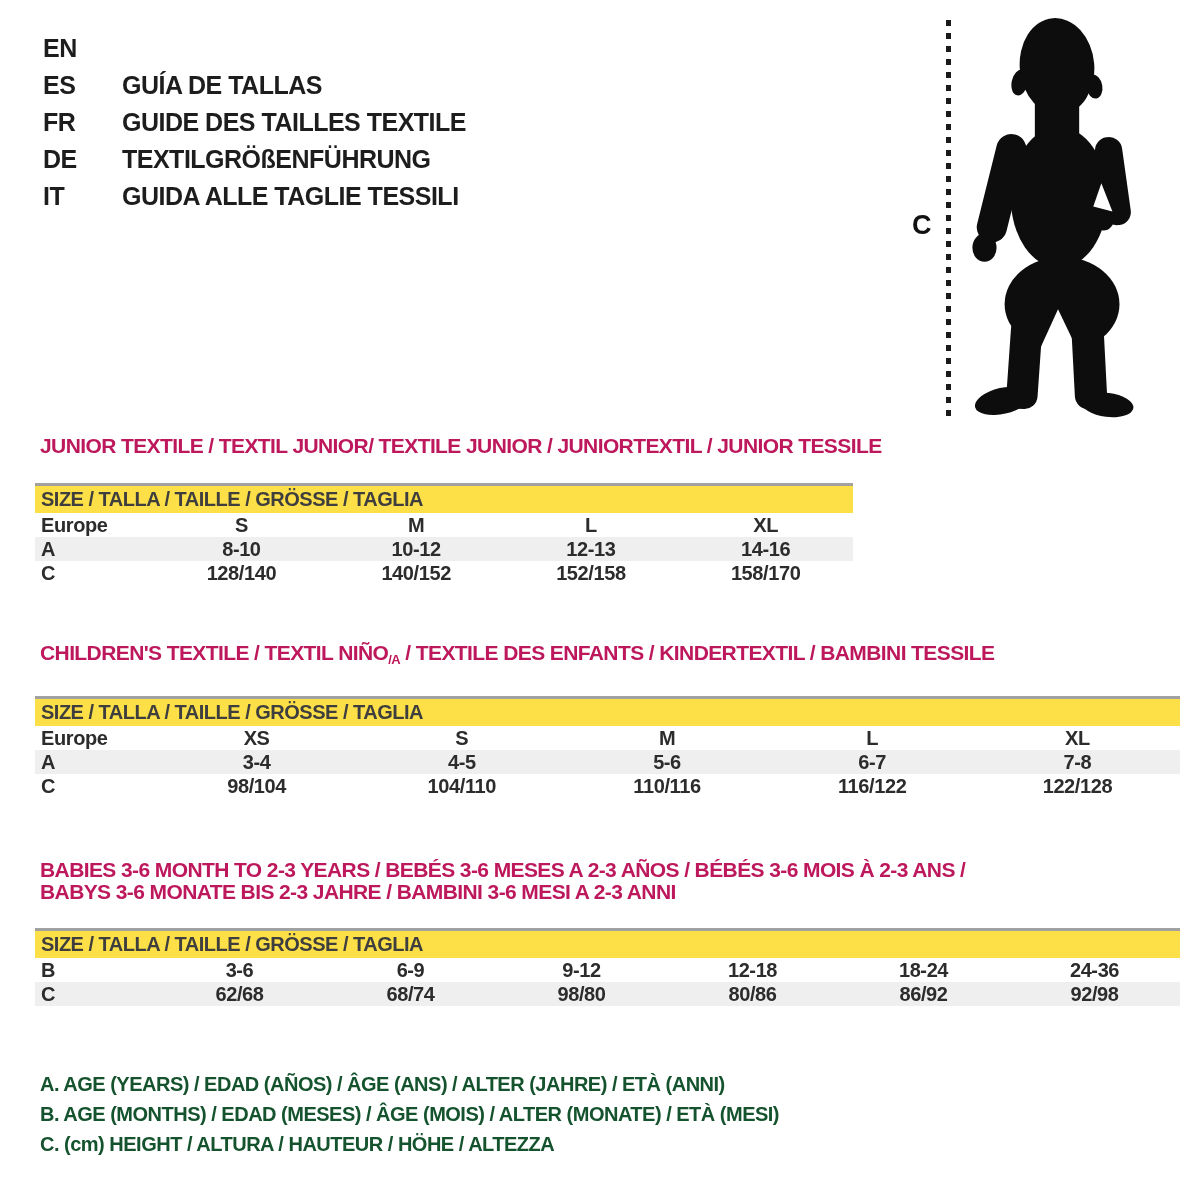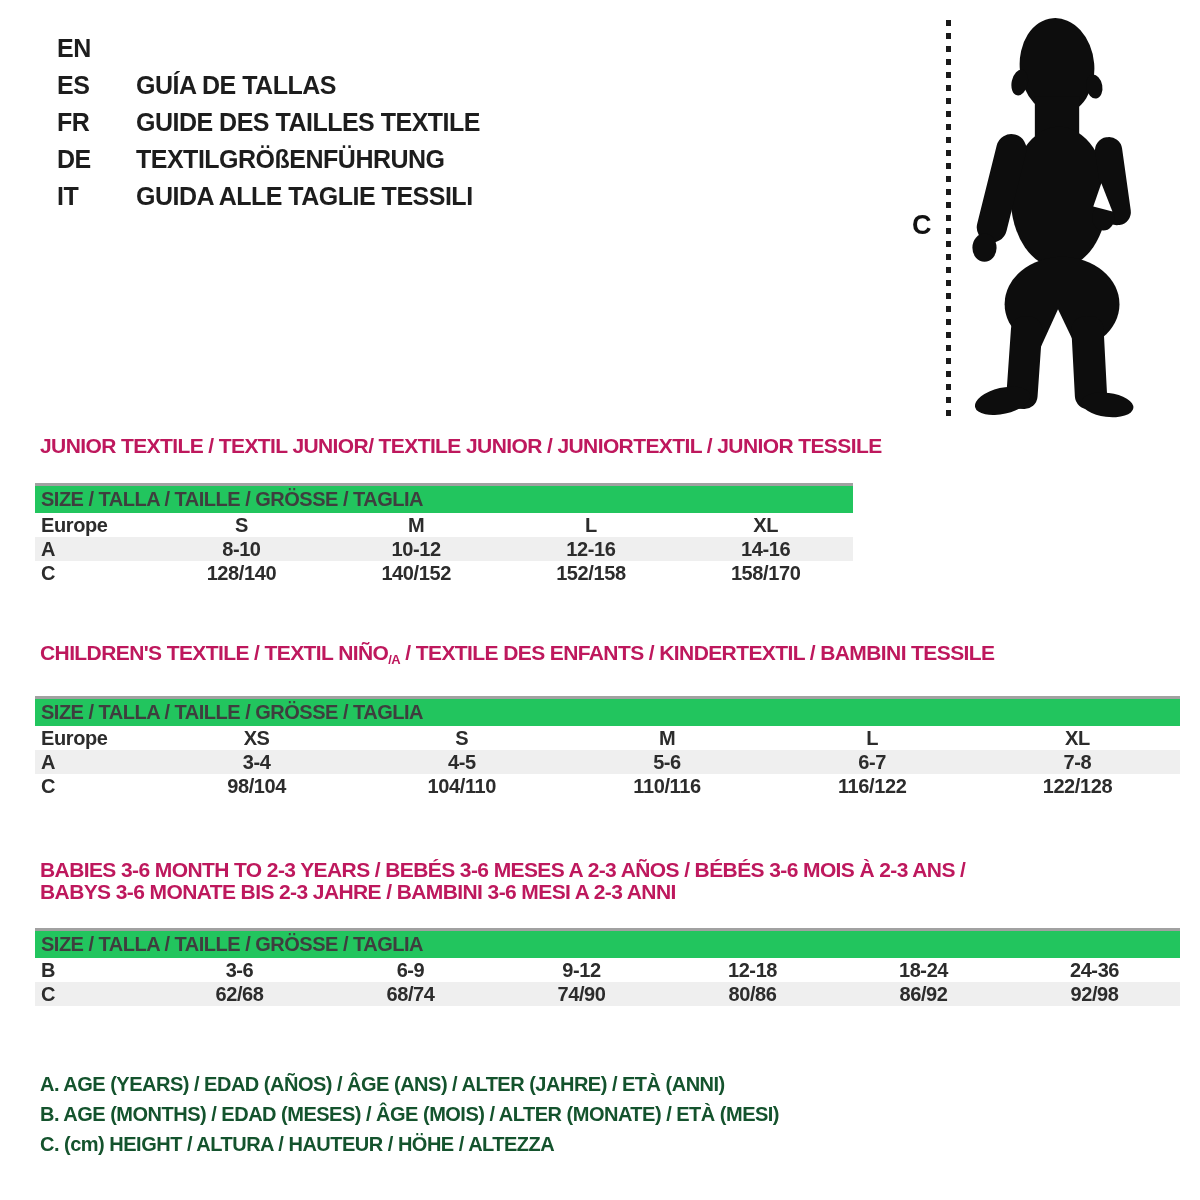--- a/index.html
+++ b/index.html
@@ -1,36 +1,36 @@
 <!DOCTYPE html>
 <html><head>
 <meta charset="utf-8">
 <style>
   html,body{margin:0;padding:0;background:#ffffff;}
   .page{
     position:relative;width:1200px;height:1200px;background:#ffffff;
     font-family:"Liberation Sans",sans-serif;color:#222;overflow:hidden;
   }
   
-  .lang{position:absolute;left:57px;top:30px;}
+  .lang{position:absolute;left:43px;top:30px;}
   .lang-row{display:flex;height:37px;align-items:center;font-weight:bold;
     font-size:25px;letter-spacing:-0.5px;color:#1d1d1d;white-space:nowrap;}
   .lang-code{width:79px;}
   
   .dotline{position:absolute;left:946px;top:20px;width:5px;height:396px;
     background-image:repeating-linear-gradient(to bottom,#1a1a1a 0 6px,transparent 6px 13px);}
   .cmark{position:absolute;left:912px;top:210px;font-weight:bold;font-size:27px;color:#111;}
   .baby{position:absolute;left:964px;top:14px;}
   
   .sec-title{position:absolute;left:40px;font-weight:bold;font-size:21px;
     letter-spacing:-0.6px;color:#be185d;white-space:nowrap;}
   .sub{font-size:13px;vertical-align:-4px;}
   
   .tbl{position:absolute;left:35px;}
-  .size-bar{height:27px;background:#22c55e;border-top:3px solid #a1a1a1;
+  .size-bar{height:27px;background:#fde047;border-top:3px solid #a1a1a1;
     font-weight:bold;font-size:20px;letter-spacing:-0.5px;color:#3e3e3e;
     padding-left:6px;line-height:26px;white-space:nowrap;}
   .trow{display:flex;height:24px;align-items:center;font-weight:bold;
     font-size:20px;letter-spacing:-0.4px;color:#2c2c2c;}
   .trow.shaded{background:#efefef;}
   .tlbl{width:113px;padding-left:6px;}
   .tcell{flex:1;text-align:center;}
   
   .legend-line{position:absolute;left:40px;font-weight:bold;font-size:20px;
     letter-spacing:-0.5px;color:#14532d;white-space:nowrap;}
@@ -92,21 +92,21 @@
       <span class="tlbl">Europe</span>
       <span class="tcell">S</span>
       <span class="tcell">M</span>
       <span class="tcell">L</span>
       <span class="tcell">XL</span>
     </div>
     <div class="trow shaded">
       <span class="tlbl">A</span>
       <span class="tcell">8-10</span>
       <span class="tcell">10-12</span>
-      <span class="tcell">12-16</span>
+      <span class="tcell">12-13</span>
       <span class="tcell">14-16</span>
     </div>
     <div class="trow">
       <span class="tlbl">C</span>
       <span class="tcell">128/140</span>
       <span class="tcell">140/152</span>
       <span class="tcell">152/158</span>
       <span class="tcell">158/170</span>
     </div>
   </div>
@@ -152,21 +152,21 @@
       <span class="tcell">6-9</span>
       <span class="tcell">9-12</span>
       <span class="tcell">12-18</span>
       <span class="tcell">18-24</span>
       <span class="tcell">24-36</span>
     </div>
     <div class="trow shaded">
       <span class="tlbl">C</span>
       <span class="tcell">62/68</span>
       <span class="tcell">68/74</span>
-      <span class="tcell">74/90</span>
+      <span class="tcell">98/80</span>
       <span class="tcell">80/86</span>
       <span class="tcell">86/92</span>
       <span class="tcell">92/98</span>
     </div>
   </div>
 
   <div class="legend-line" style="top:1073px;">A. AGE (YEARS) / EDAD (AÑOS) / ÂGE (ANS) / ALTER (JAHRE) / ETÀ (ANNI)</div>
   <div class="legend-line" style="top:1103px;">B. AGE (MONTHS) / EDAD (MESES) / ÂGE (MOIS) / ALTER (MONATE) / ETÀ (MESI)</div>
   <div class="legend-line" style="top:1133px;">C. (cm) HEIGHT / ALTURA / HAUTEUR / HÖHE / ALTEZZA</div>
 

